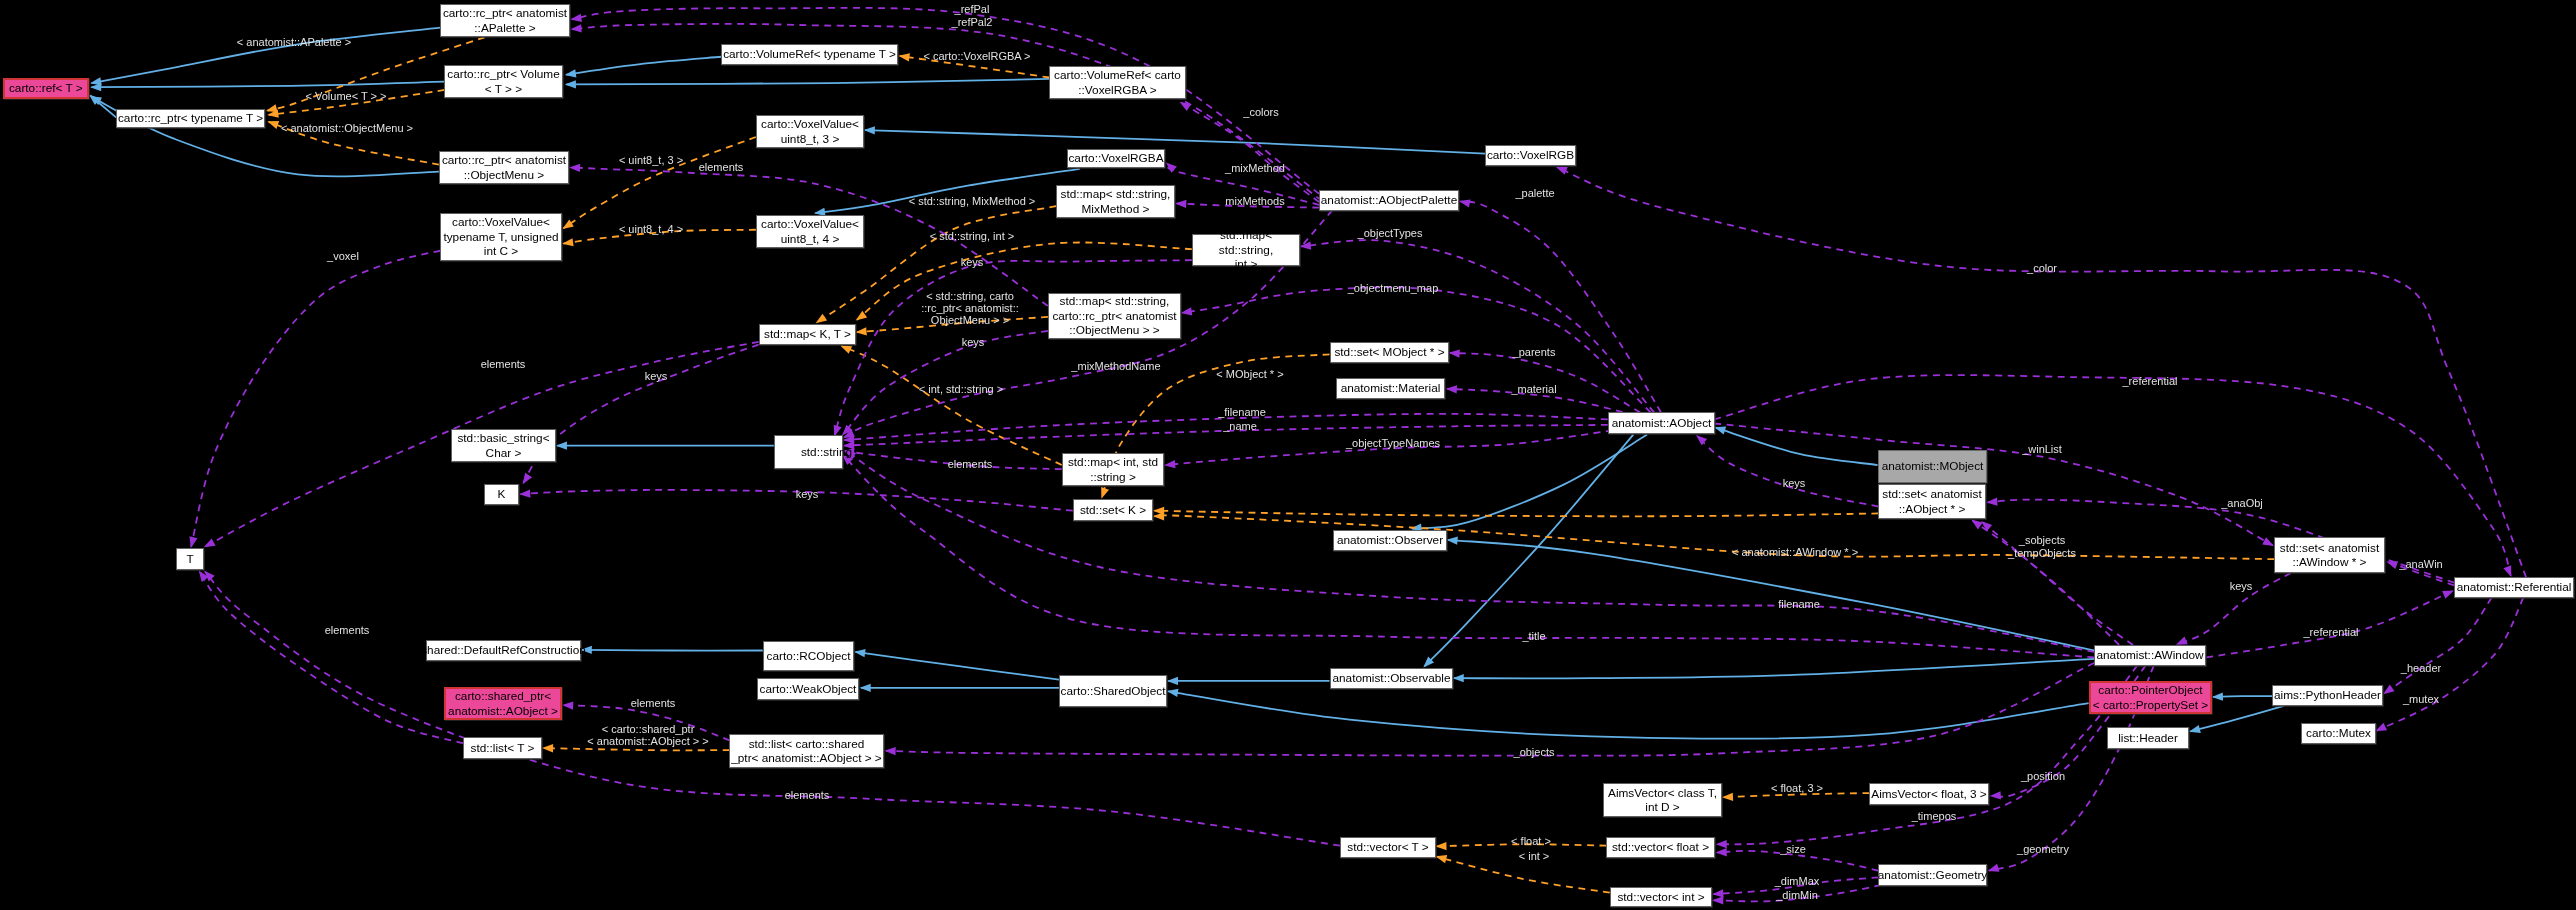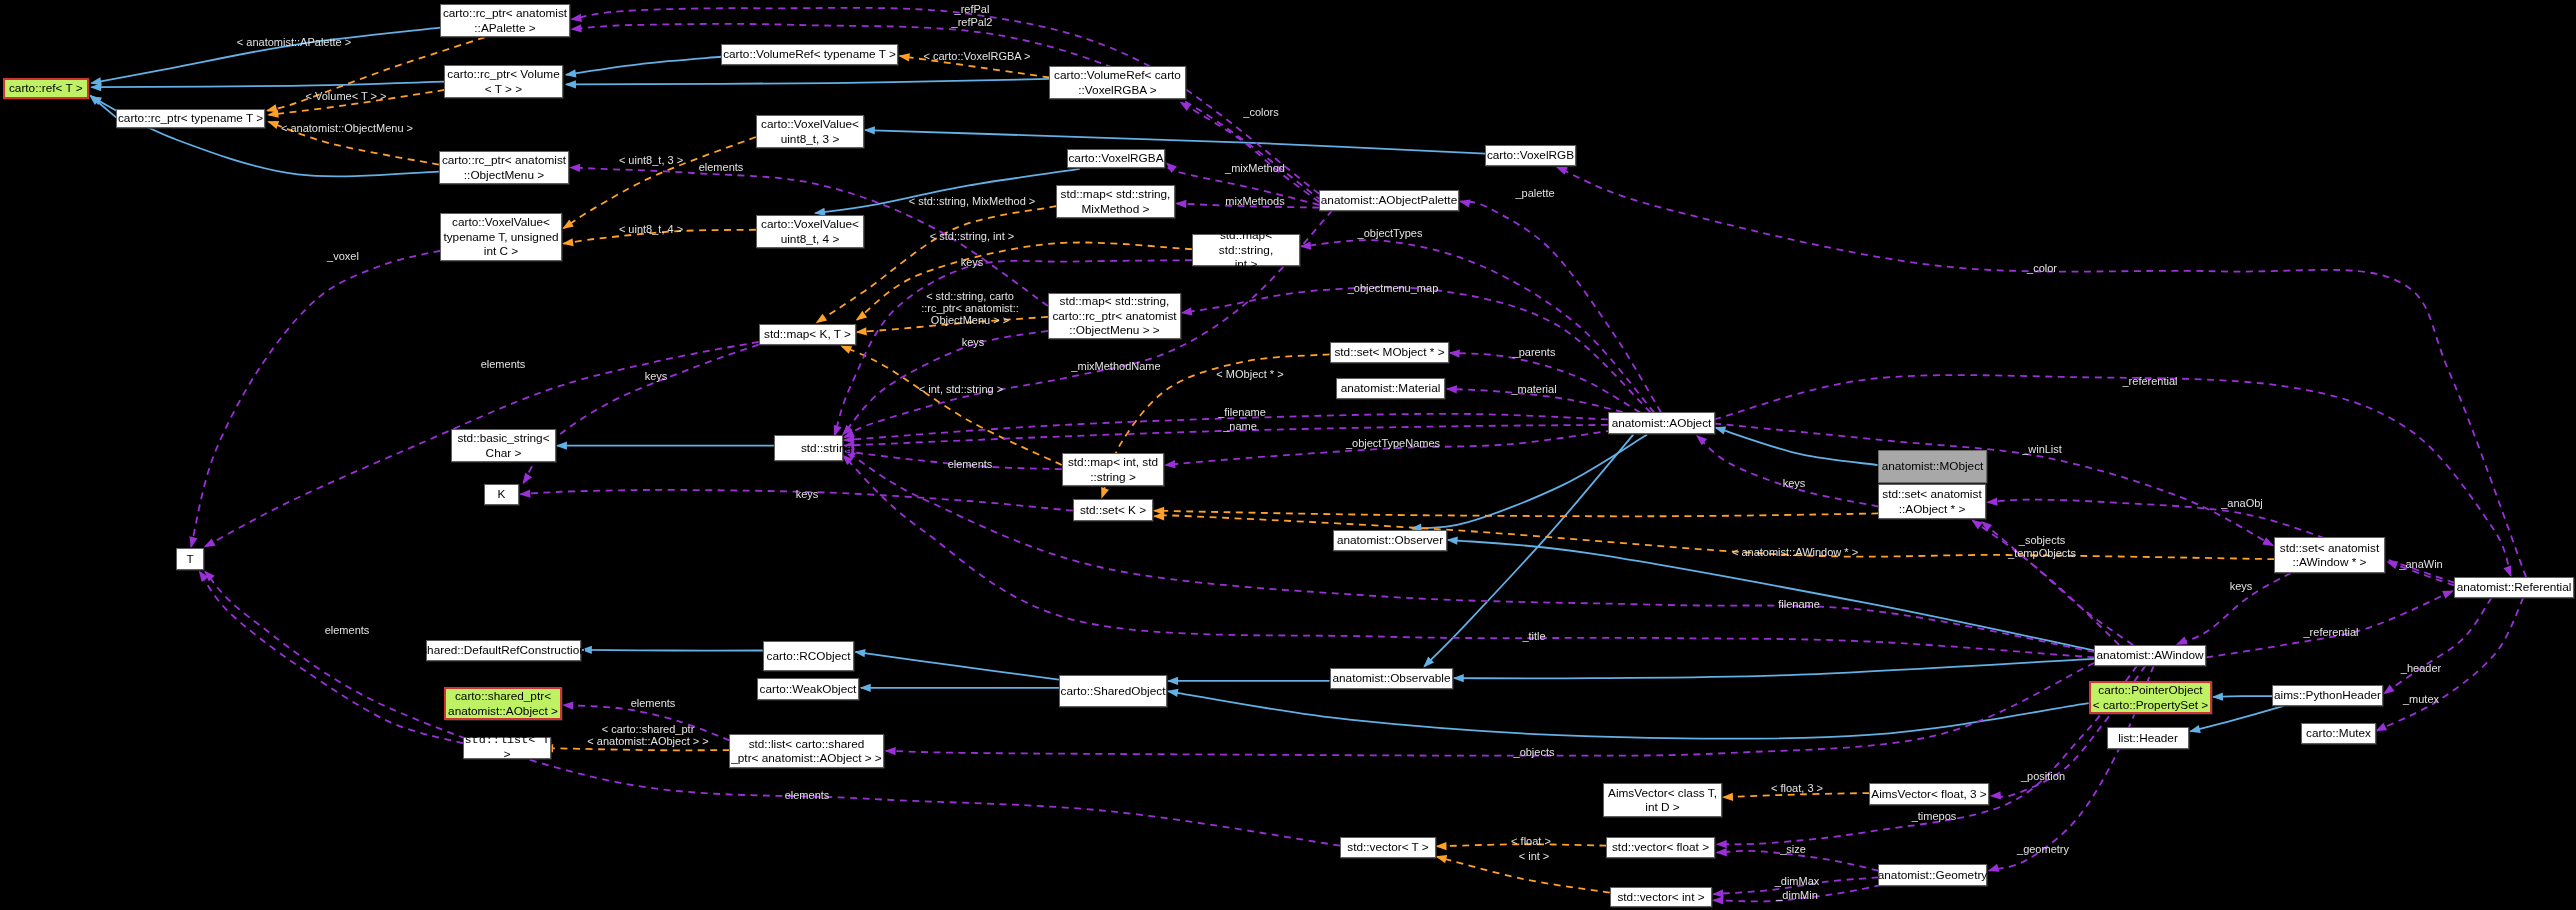--- a/index.html
+++ b/index.html
@@ -1,21 +1,21 @@
 <!DOCTYPE html>
 <html style="font-size:11px"><head>
 <meta charset="utf-8">
 <style>
   html,body{margin:0;padding:0;background:#000;}
   #stage{position:relative;background:#000;overflow:hidden;font-family:"Liberation Sans",sans-serif;}
   .node{position:absolute;display:flex;align-items:center;justify-content:center;text-align:center;
         background:#fff;border:1.4px solid #5f5f5f;color:#000;font-size:11.8px;line-height:14.5px;
         white-space:pre-line;box-sizing:border-box;box-shadow:0.7px 0.7px 0 #2e2e2e;cursor:pointer;}
   .node.gray{background:#a8a8a8;border-color:#6b6b6b;}
-  .node.highlight{background:#bef264;border-color:#d03434;border-width:2.1px;}
+  .node.highlight{background:#ec4899;border-color:#d03434;border-width:2.1px;}
   .elabel{position:absolute;transform:translate(-50%,-50%);color:#e2e2e2;font-size:11px;line-height:11.8px;
           text-align:center;white-space:pre-line;pointer-events:none;}
   svg{position:absolute;left:0;top:0;}
 </style>
 </head>
 <body>
 
 <div id="stage" style="width: 2576px; height: 910px;">
     <svg width="2576" height="910" viewBox="0 0 3722 1315">
       <defs>
@@ -142,37 +142,37 @@
     <div class="node" style="left: 1048px; top: 293px; width: 133px; height: 46px;">std::map&lt; std::string,
 carto::rc_ptr&lt; anatomist
 ::ObjectMenu &gt; &gt;</div>
     <div class="node" style="left: 759px; top: 324px; width: 97px; height: 21px;">std::map&lt; K, T &gt;</div>
     <div class="node" style="left: 1330px; top: 342px; width: 119px; height: 21px;">std::set&lt; MObject * &gt;</div>
     <div class="node" style="left: 1336px; top: 378px; width: 109px; height: 21px;">anatomist::Material</div>
     <div class="node" style="left: 1608px; top: 412px; width: 107px; height: 22px;">anatomist::AObject</div>
     <div class="node" style="left: 451px; top: 429px; width: 105px; height: 33px;">std::basic_string&lt;
 Char &gt;</div>
     <div class="node" style="left: 484px; top: 484px; width: 35px; height: 21px;">K</div>
-    <div class="node" style="left: 774px; top: 435px; width: 69px; height: 26px; padding-left: 36px;">std::string</div>
+    <div class="node" style="left: 774px; top: 435px; width: 69px; height: 34px; padding-left: 36px;">std::string</div>
     <div class="node" style="left: 1062px; top: 453px; width: 102px; height: 33px;">std::map&lt; int, std
 ::string &gt;</div>
     <div class="node" style="left: 1073px; top: 499px; width: 80px; height: 21.5px;">std::set&lt; K &gt;</div>
     <div class="node gray" style="left: 1878px; top: 450px; width: 109px; height: 33px;">anatomist::MObject</div>
     <div class="node" style="left: 1878px; top: 484px; width: 108px; height: 35px;">std::set&lt; anatomist
 ::AObject * &gt;</div>
     <div class="node" style="left: 1333px; top: 530px; width: 114px; height: 21px;">anatomist::Observer</div>
     <div class="node" style="left: 176px; top: 548px; width: 28px; height: 22px;">T</div>
     <div class="node" style="left: 1330px; top: 668px; width: 123px; height: 21px;">anatomist::Observable</div>
     <div class="node" style="left: 1059px; top: 675px; width: 108px; height: 32px;">carto::SharedObject</div>
     <div class="node" style="left: 763px; top: 641px; width: 91px; height: 30px;">carto::RCObject</div>
     <div class="node" style="left: 757px; top: 678px; width: 102px; height: 21.5px;">carto::WeakObject</div>
     <div class="node" style="left: 426px; top: 640px; width: 155px; height: 21px;">shared::DefaultRefConstruction</div>
     <div class="node highlight" style="left: 444px; top: 687px; width: 118px; height: 33px;">carto::shared_ptr&lt;
 anatomist::AObject &gt;</div>
-    <div class="node" style="left: 463px; top: 737px; width: 88px; height: 21.5px; font-family: Liberation Mono, monospace;">std::list&lt; T &gt;</div>
+    <div class="node" style="left: 463px; top: 737px; width: 79px; height: 21.5px;">std::list&lt; T &gt;</div>
     <div class="node" style="left: 729px; top: 734px; width: 155px; height: 34px;">std::list&lt; carto::shared
 _ptr&lt; anatomist::AObject &gt; &gt;</div>
     <div class="node" style="left: 2274px; top: 537px; width: 111px; height: 36px;">std::set&lt; anatomist
 ::AWindow * &gt;</div>
     <div class="node" style="left: 2454px; top: 577px; width: 120px; height: 21px;">anatomist::Referential</div>
     <div class="node" style="left: 2094px; top: 645px; width: 112px; height: 21px;">anatomist::AWindow</div>
     <div class="node highlight" style="left: 2089px; top: 681px; width: 123px; height: 33px;">carto::PointerObject
 &lt; carto::PropertySet &gt;</div>
     <div class="node" style="left: 2272px; top: 685px; width: 111px; height: 21px;">aims::PythonHeader</div>
     <div class="node" style="left: 2107px; top: 727px; width: 82px; height: 22px;">list::Header</div>

